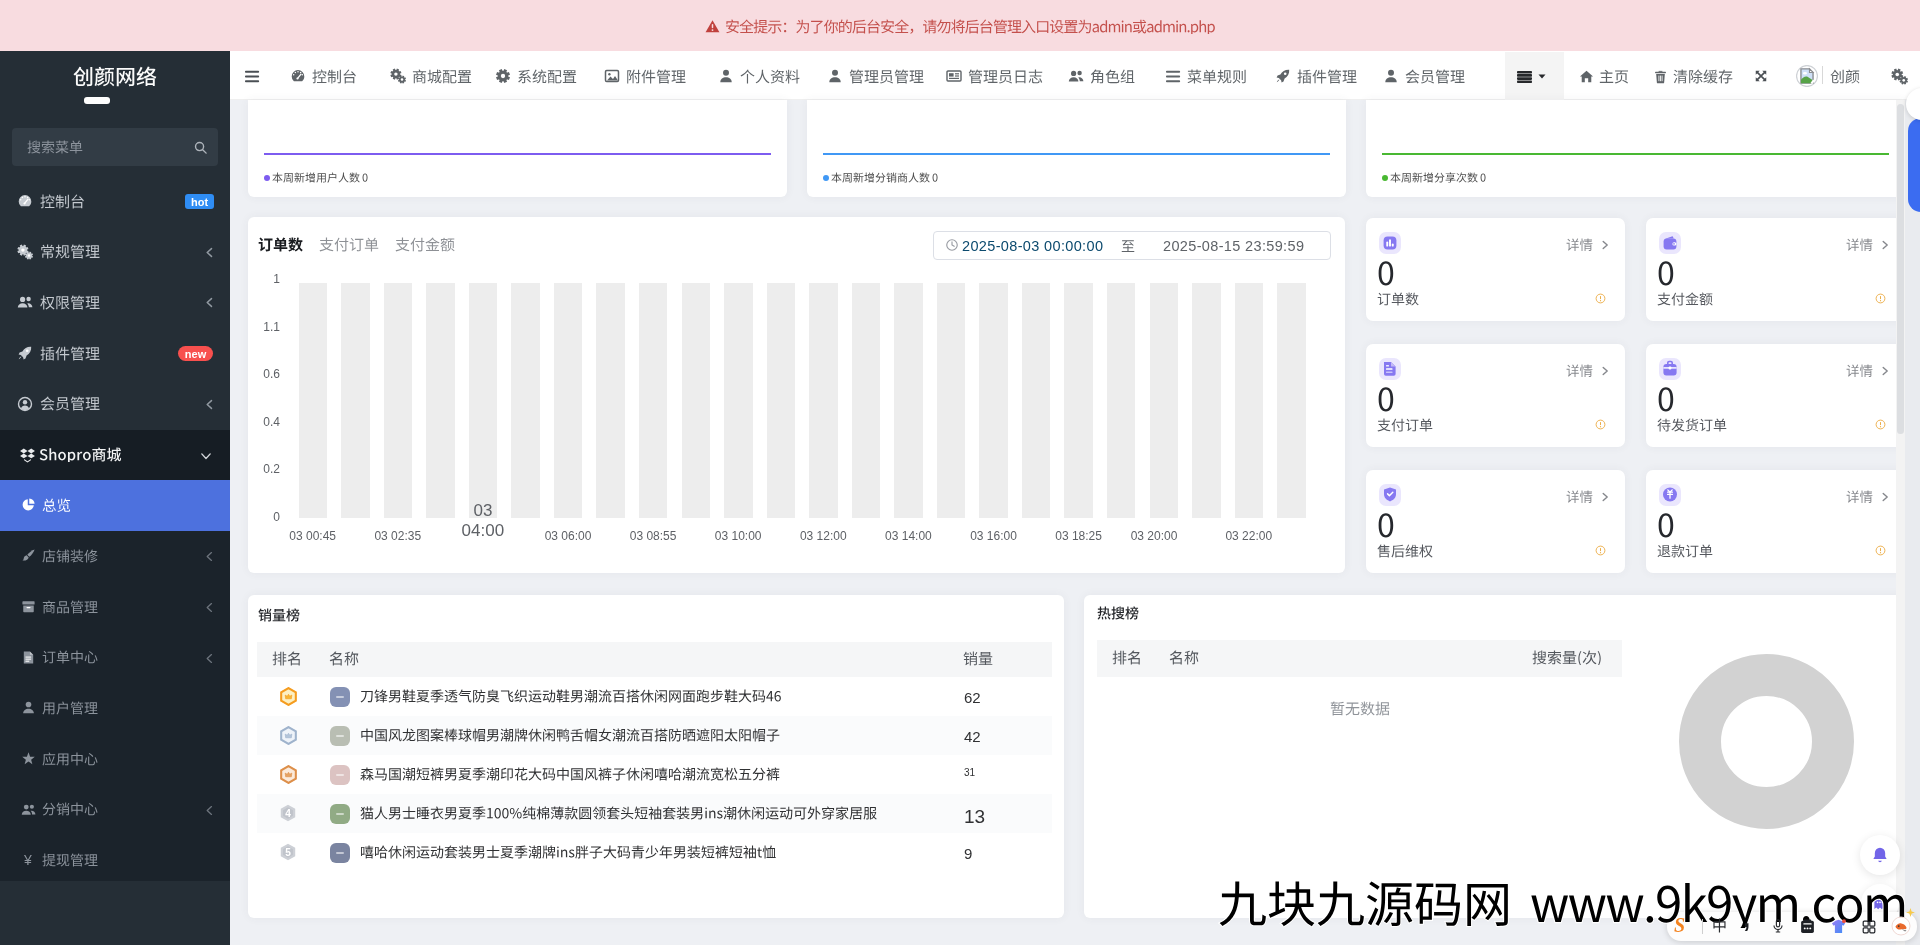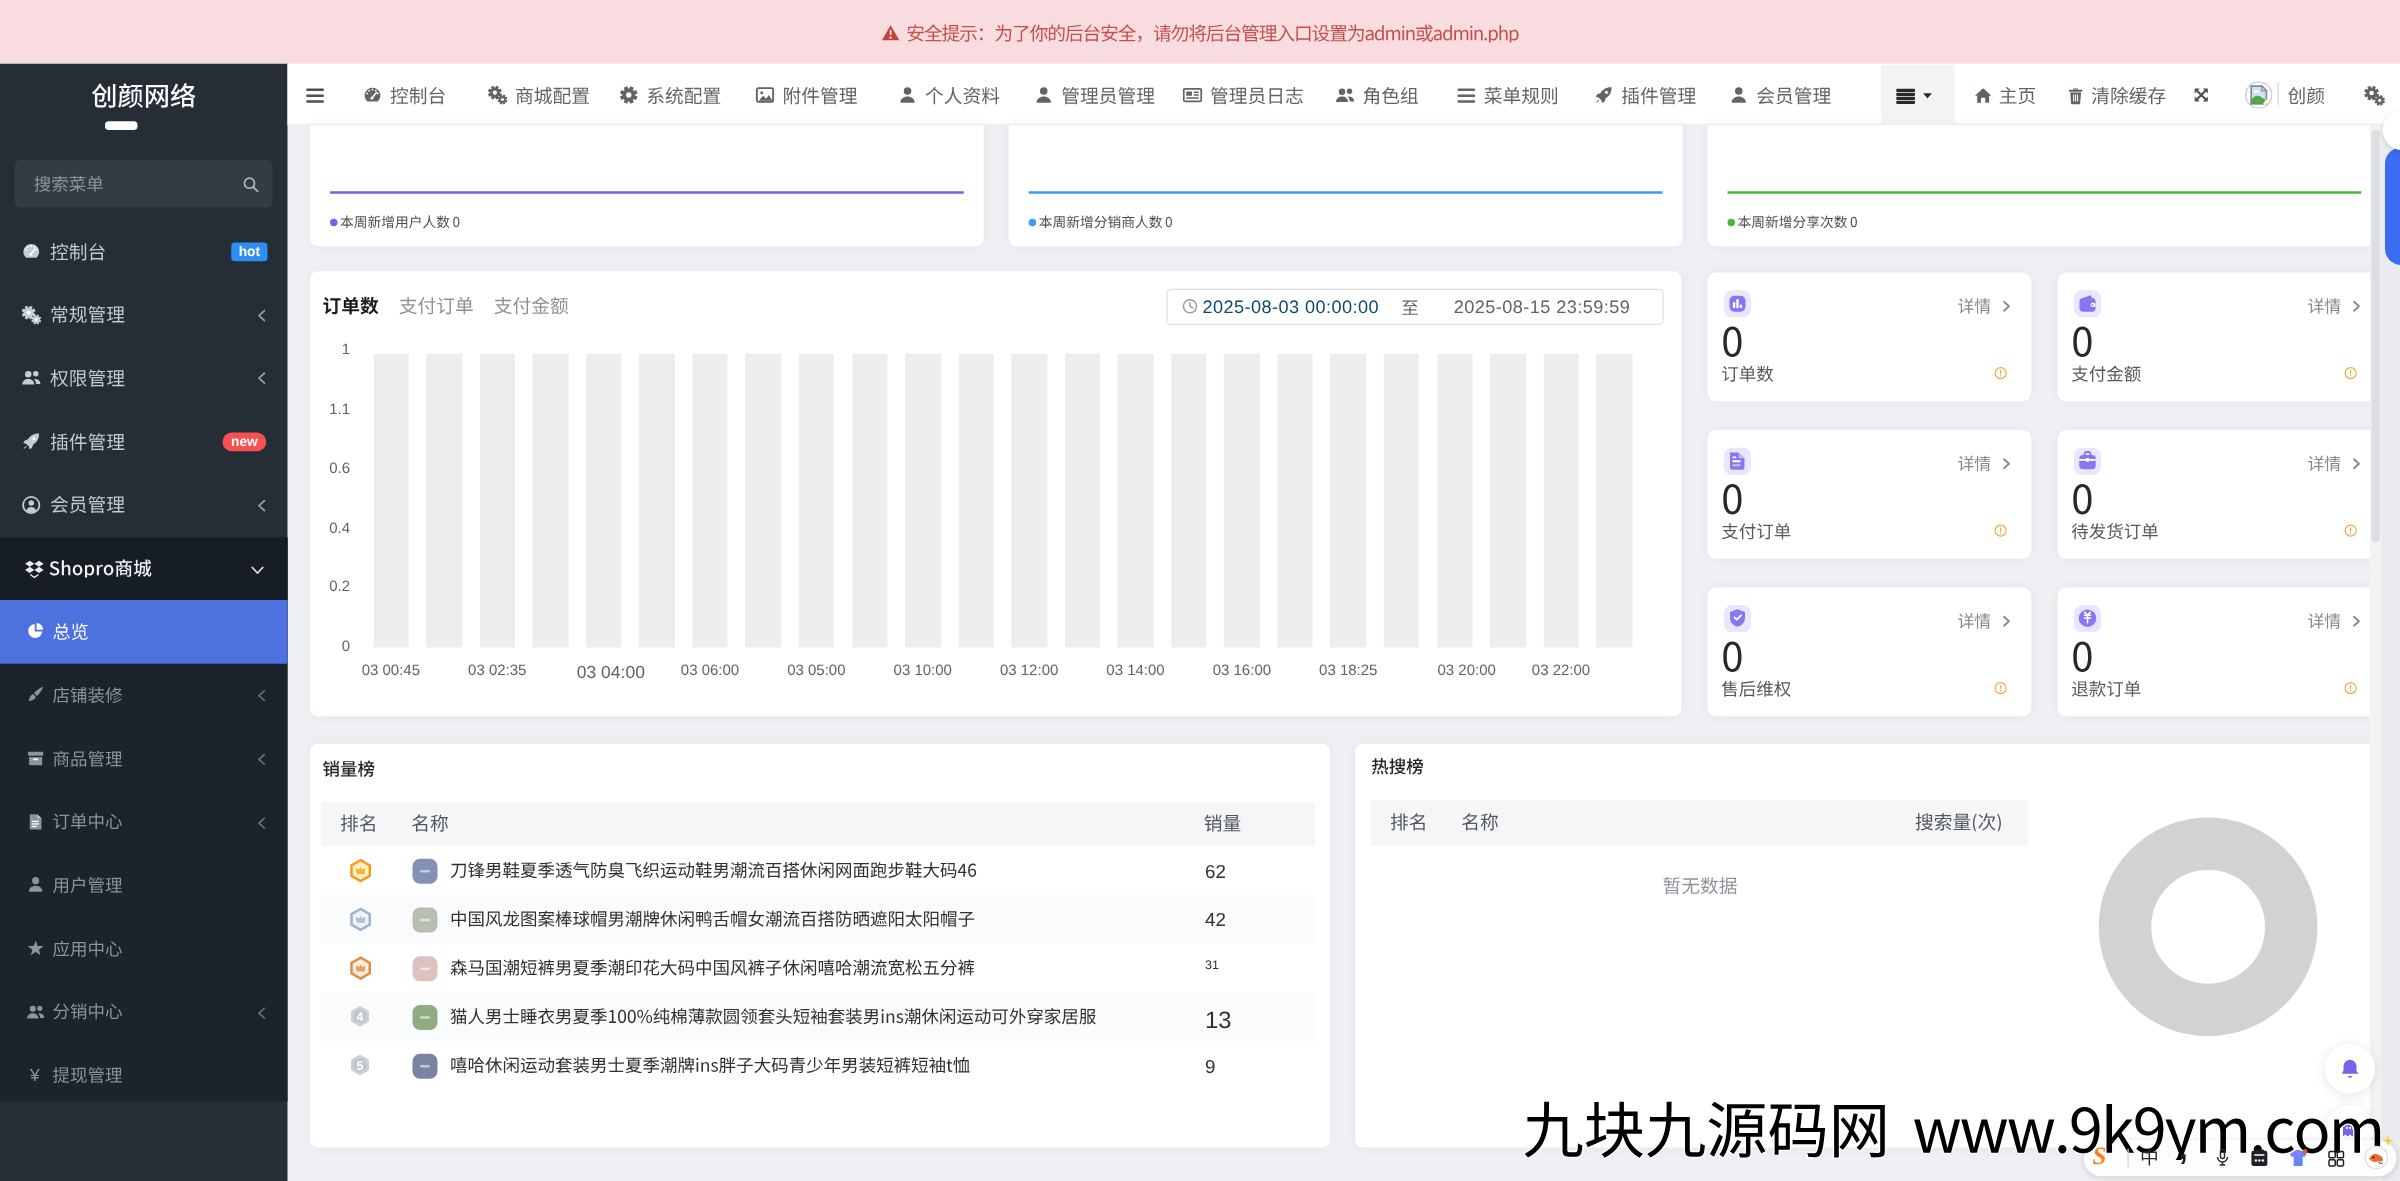--- a/index.html
+++ b/index.html
@@ -848,29 +848,29 @@
 <div class="abs" style="left:979.3px;top:282.5px;width:28.5px;height:235px;background:#ededed"></div>
 <div class="abs" style="left:1021.8px;top:282.5px;width:28.5px;height:235px;background:#ededed"></div>
 <div class="abs" style="left:1064.4px;top:282.5px;width:28.5px;height:235px;background:#ededed"></div>
 <div class="abs" style="left:1106.9px;top:282.5px;width:28.5px;height:235px;background:#ededed"></div>
 <div class="abs" style="left:1149.5px;top:282.5px;width:28.5px;height:235px;background:#ededed"></div>
 <div class="abs" style="left:1192.0px;top:282.5px;width:28.5px;height:235px;background:#ededed"></div>
 <div class="abs" style="left:1234.6px;top:282.5px;width:28.5px;height:235px;background:#ededed"></div>
 <div class="abs" style="left:1277.2px;top:282.5px;width:28.5px;height:235px;background:#ededed"></div>
 <div class="abs" style="left:279.7px;top:529px;width:66px;text-align:center;font-size:12px;color:#5e6166">03 00:45</div>
 <div class="abs" style="left:364.8px;top:529px;width:66px;text-align:center;font-size:12px;color:#5e6166">03 02:35</div>
-<div class="abs" style="left:449.9px;top:529px;width:66px;text-align:right;font-size:14px;color:#5e6166">03 04:00</div>
+<div class="abs" style="left:449.9px;top:501px;width:66px;text-align:center;font-size:17px;color:#5e6166">03 04:00</div>
 <div class="abs" style="left:535.0px;top:529px;width:66px;text-align:center;font-size:12px;color:#5e6166">03 06:00</div>
-<div class="abs" style="left:620.1px;top:529px;width:66px;text-align:center;font-size:12px;color:#5e6166">03 05:00</div>
+<div class="abs" style="left:620.1px;top:529px;width:66px;text-align:center;font-size:12px;color:#5e6166">03 08:55</div>
 <div class="abs" style="left:705.2px;top:529px;width:66px;text-align:center;font-size:12px;color:#5e6166">03 10:00</div>
 <div class="abs" style="left:790.3px;top:529px;width:66px;text-align:center;font-size:12px;color:#5e6166">03 12:00</div>
 <div class="abs" style="left:875.4px;top:529px;width:66px;text-align:center;font-size:12px;color:#5e6166">03 14:00</div>
 <div class="abs" style="left:960.5px;top:529px;width:66px;text-align:center;font-size:12px;color:#5e6166">03 16:00</div>
 <div class="abs" style="left:1045.6px;top:529px;width:66px;text-align:center;font-size:12px;color:#5e6166">03 18:25</div>
-<div class="abs" style="left:1130.7px;top:529px;width:66px;text-align:right;font-size:12px;color:#5e6166">03 20:00</div>
+<div class="abs" style="left:1130.7px;top:529px;width:66px;text-align:left;font-size:12px;color:#5e6166">03 20:00</div>
 <div class="abs" style="left:1215.8px;top:529px;width:66px;text-align:center;font-size:12px;color:#5e6166">03 22:00</div>
 <div class="card" style="left:1366px;top:218px;width:259px;height:103px;border-radius:7px"></div>
 <div class="abs" style="left:1379px;top:232px">
     <svg width="22" height="22" viewBox="0 0 22 22">
       <rect x="0" y="0" width="22" height="22" rx="7" fill="#eae6fd"></rect>
       <rect x="4.6" y="4.6" width="12.8" height="12.8" rx="4" fill="#8678f1"></rect>
       <rect x="7.3" y="9.6" width="1.9" height="5" rx="0.95" fill="#fff"></rect>
       <rect x="10.05" y="7.2" width="1.9" height="7.4" rx="0.95" fill="#fff"></rect>
       <rect x="12.8" y="11.6" width="1.9" height="3" rx="0.95" fill="#fff"></rect>
     </svg>

